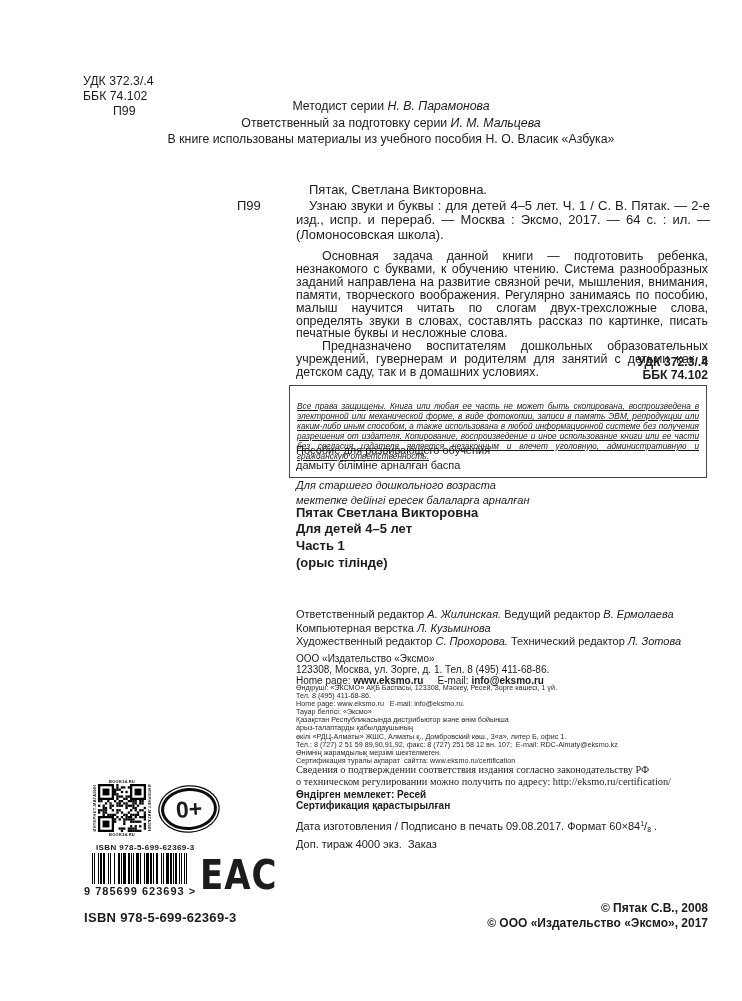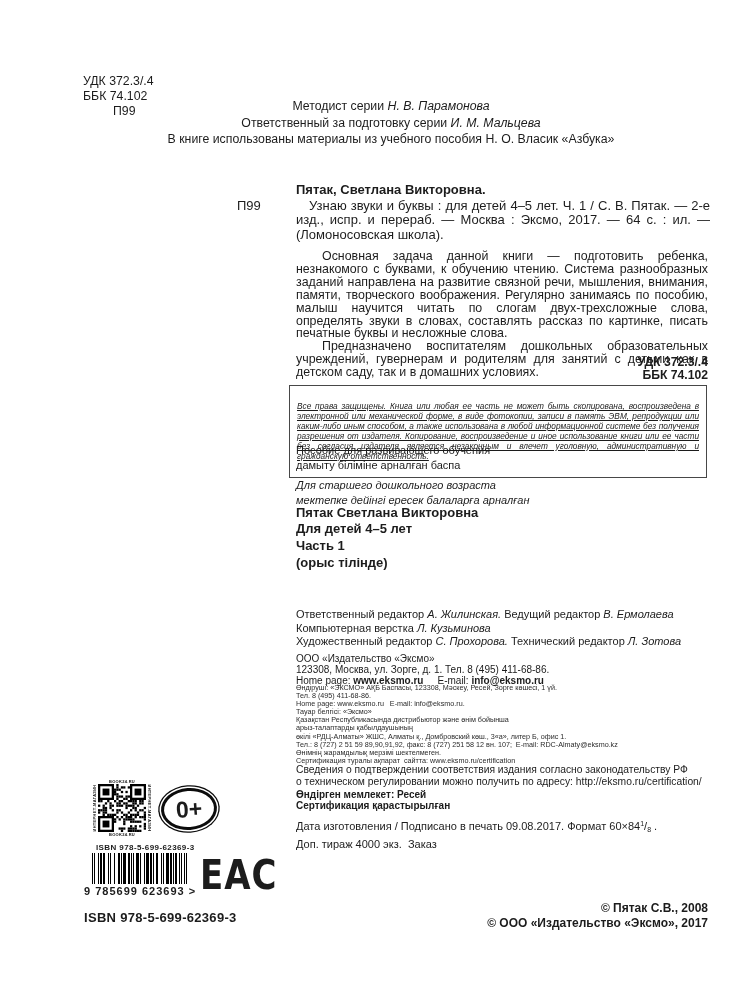--- a/index.html
+++ b/index.html
@@ -10,21 +10,21 @@
   .i{font-style:italic;}
   .jus{text-align:justify;}
   .pre{white-space:pre-wrap;}
 
   .class-block{left:83px;top:74px;font-size:12.3px;line-height:15px;}
   .class-block .mark{padding-left:30px;}
 
   .series{left:20px;top:98px;width:742px;text-align:center;font-size:12.3px;line-height:16.5px;}
 
   .catalog{left:296px;top:183px;width:414px;font-size:13px;line-height:14.5px;}
-  .catalog .head{font-weight:bold;margin-bottom:1px;}
+  .catalog .head{margin-left:13px;font-weight:normal;margin-bottom:1px;}
   .catalog .desc{position:relative;text-indent:13px;text-align:justify;}
   .catalog .code{position:absolute;left:-59px;top:0;text-indent:0;}
 
   .annotation{left:296px;top:250px;width:412px;font-size:12.4px;line-height:12.9px;}
   .annotation p{margin:0;text-indent:26px;}
 
   .udk2{left:296px;top:356px;width:412px;text-align:right;font-weight:bold;
         font-size:12.2px;line-height:12.5px;}
 
   .rightsbox{left:289px;top:385px;width:402px;border:1.4px solid #474747;
@@ -35,21 +35,21 @@
 
   .titleblock{left:296px;top:505px;font-weight:bold;}
   .titleblock .author{font-size:13px;}
   .titleblock .title{font-size:17.5px;margin-top:4px;margin-bottom:9px;}
   .titleblock .line{font-size:13px;line-height:17px;}
 
   .editors{left:296px;top:608px;font-size:11px;line-height:13.5px;}
   .publisher{left:296px;top:654px;font-size:10px;line-height:10.8px;}
   .publisher .sp{margin-left:14px;}
   .kzblock{left:296px;top:684px;font-size:7.2px;line-height:8.1px;color:#2a2a2a;}
-  .certrf{left:296px;top:764px;font-size:10.3px;line-height:11.5px;}
+  .certrf{left:296px;top:764px;font-size:10.3px;line-height:11.5px;font-family:Liberation Serif, serif;}
   .origin{left:296px;top:789px;font-size:10px;line-height:11px;font-weight:bold;}
   .printinfo{left:296px;top:817px;font-size:11px;line-height:14px;}
   sup{font-size:7px;vertical-align:4px;}
   sub{font-size:7px;vertical-align:-2px;}
 
   .qr-wrap{left:98px;top:784px;width:48px;height:48px;}
   .qr-label{position:absolute;font-size:4px;font-weight:bold;letter-spacing:.3px;
             color:#111;white-space:nowrap;}
   .qr-top{top:-5px;left:50%;transform:translateX(-50%);}
   .qr-bottom{bottom:-5px;left:50%;transform:translateX(-50%);}

